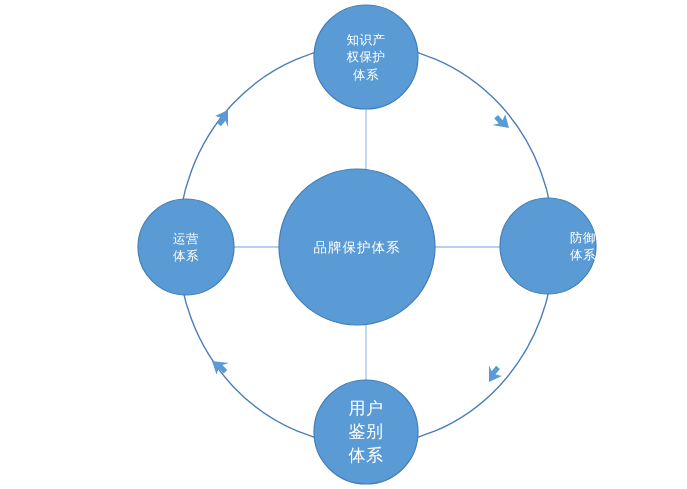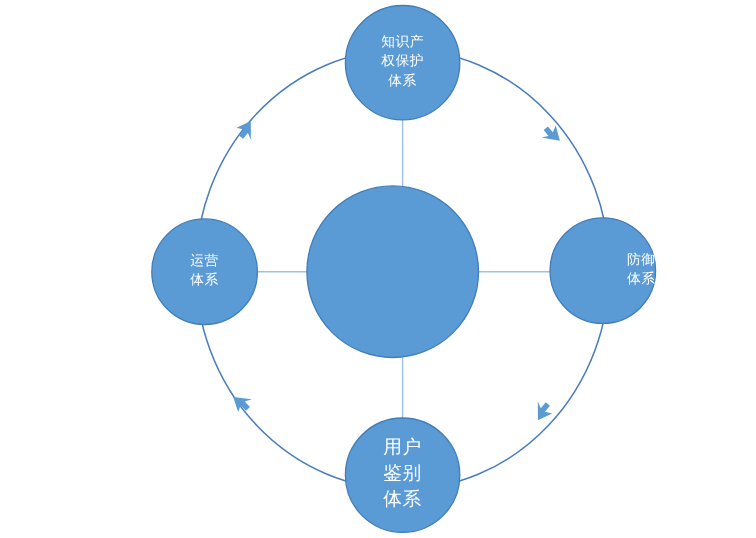--- a/index.html
+++ b/index.html
@@ -37,21 +37,20 @@
     color: #ffffff;
     font-family: "DejaVu Sans", "Liberation Sans", sans-serif;
     text-align: center;
     pointer-events: none;
     white-space: nowrap;
   }
   .node-label .line {
     display: block;
     line-height: 1.38;
     letter-spacing: 0.5px;
-    font-family: Liberation Mono, monospace;
   }
   #label-center {
     left: 279px; top: 211px;
     width: 156px; height: 72px;
     font-size: 13.5px;
   }
   #label-center .line { letter-spacing: 1px; }
   #label-top {
     left: 314px; top: 22px;
     width: 104px; height: 70px;
@@ -115,20 +114,23 @@
       <g transform="translate(212,361) rotate(227)">
         <path d="M 0 0 L -13 -6 L -10 0 L -17 0 L -17 5 L -10 5 L -13 11 Z"></path>
       </g>
 
       <g transform="translate(228,110) rotate(310)">
         <path d="M 0 0 L -13 -6 L -10 0 L -17 0 L -17 5 L -10 5 L -13 11 Z"></path>
       </g>
     </g>
   </svg>
 
+  <div class="node-label" id="label-center">
+    <span class="line">品牌保护体系</span>
+  </div>
 
   <div class="node-label" id="label-top">
     <span class="line">知识产</span>
     <span class="line">权保护</span>
     <span class="line">体系</span>
   </div>
 
   <div class="node-label" id="label-right">
     <span class="line">防御</span>
     <span class="line">体系</span>

